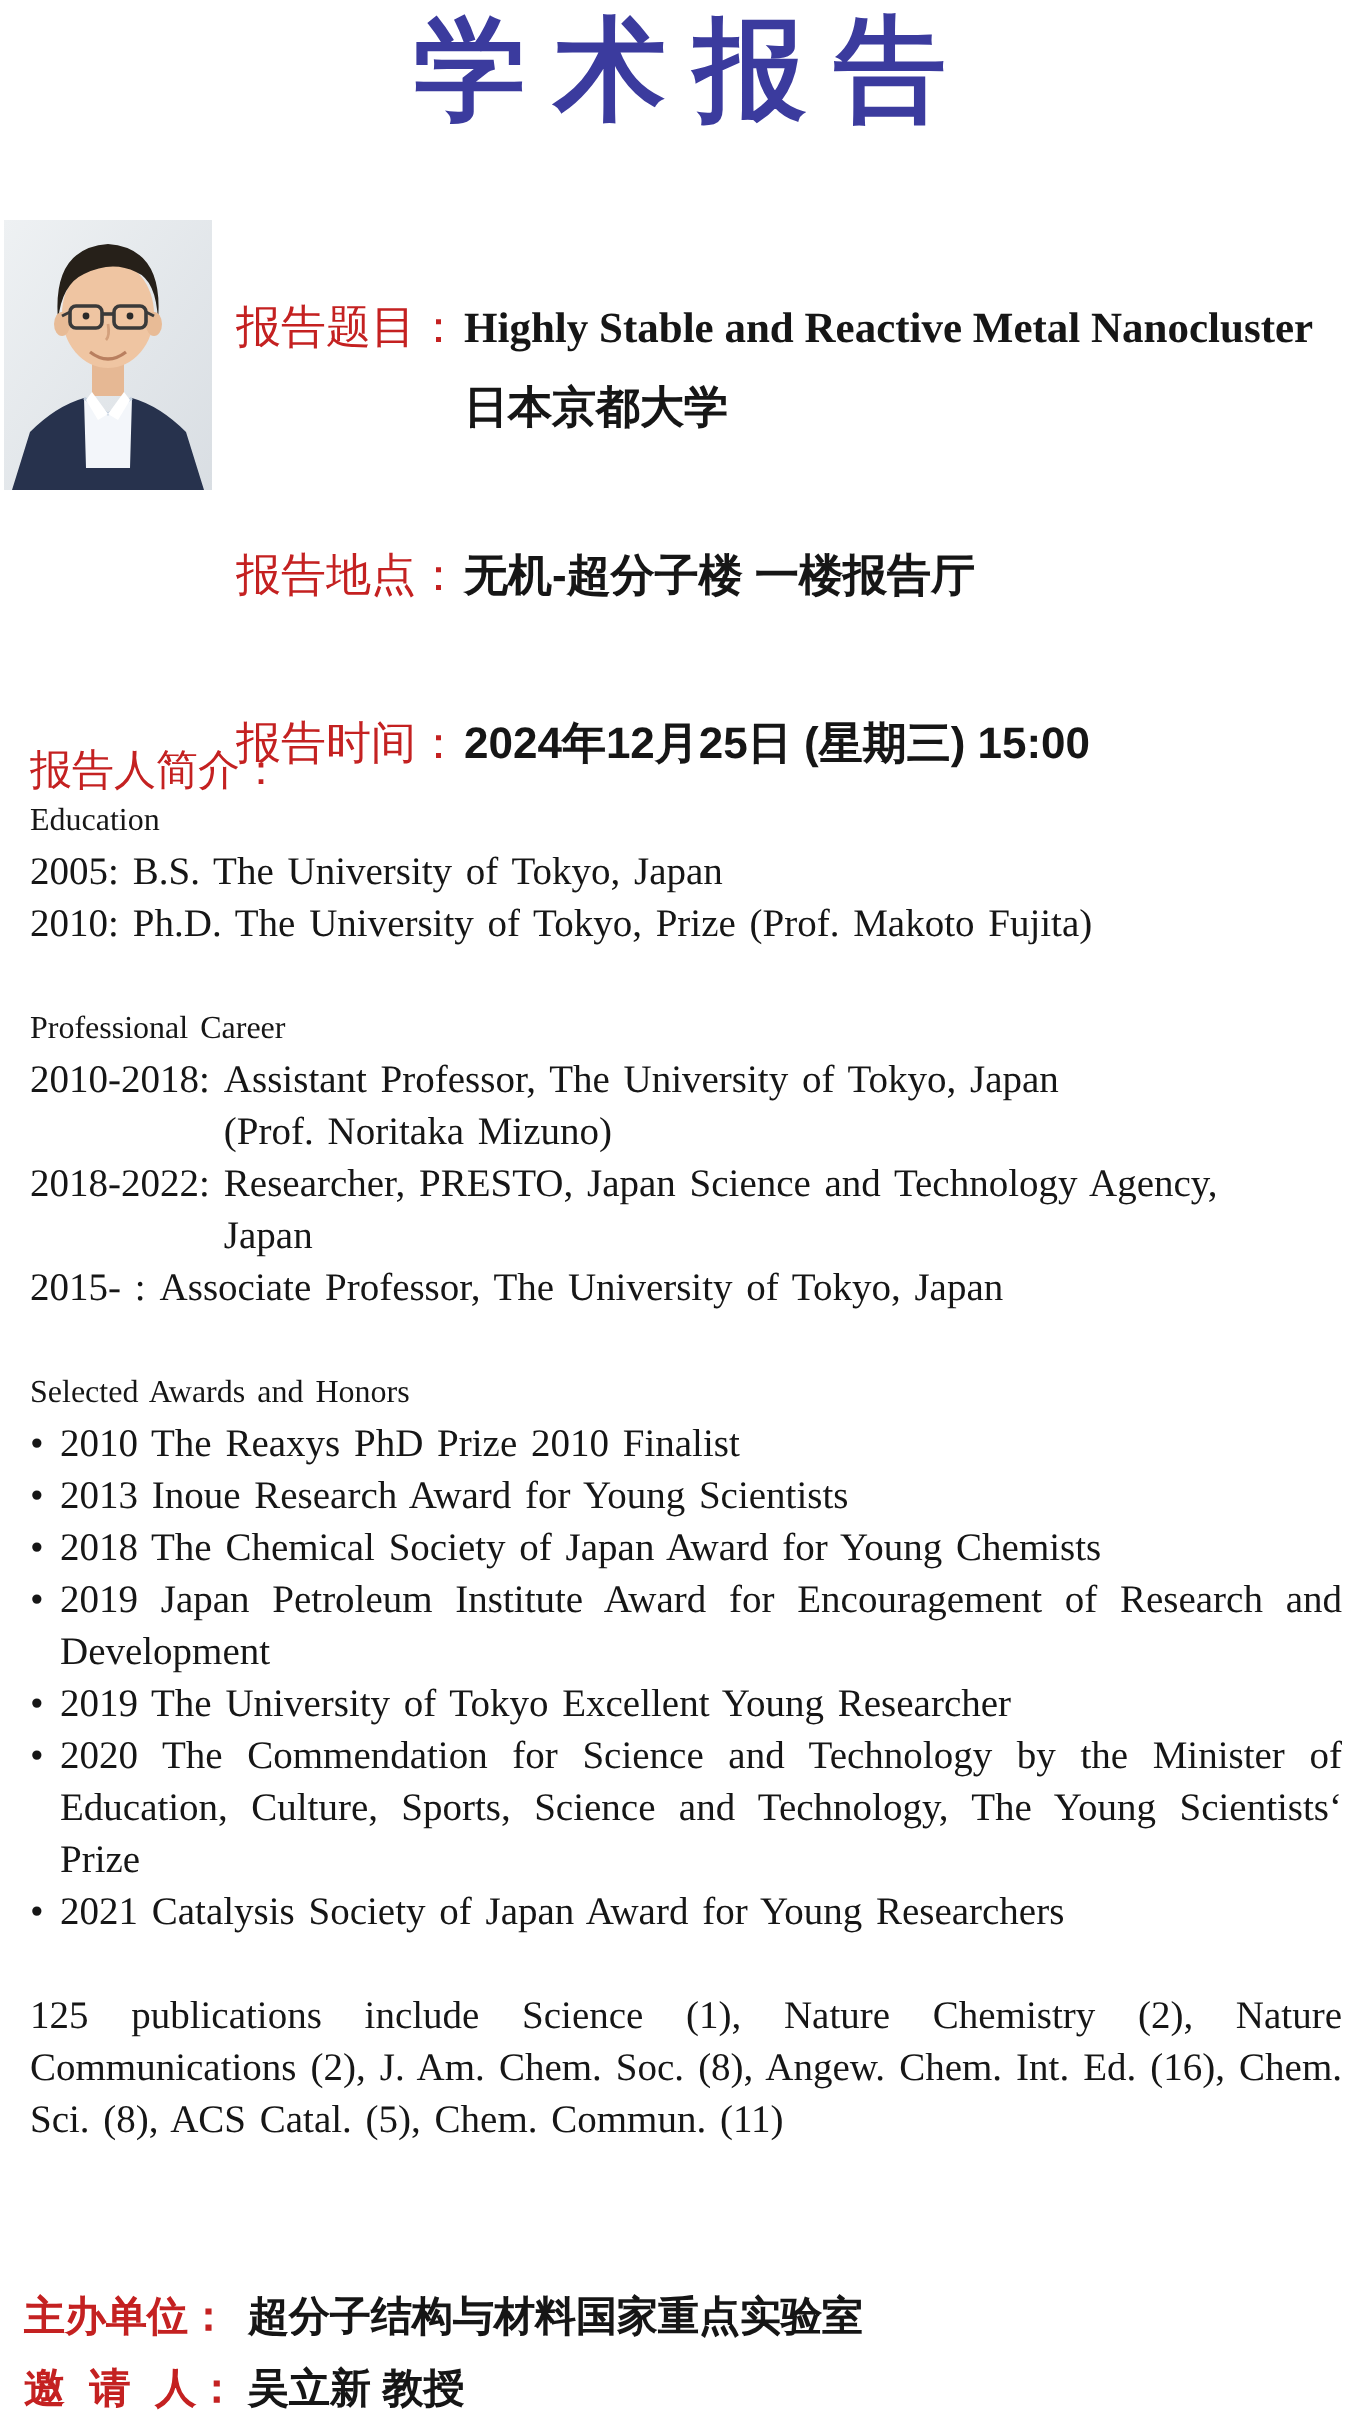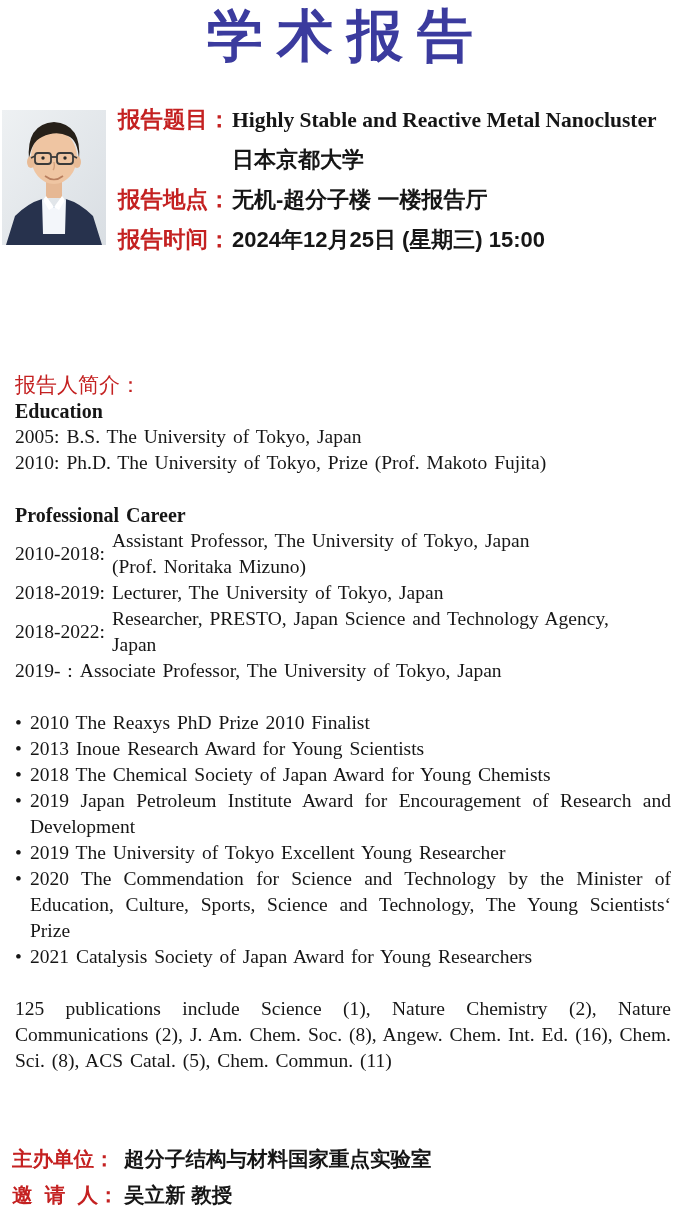--- a/index.html
+++ b/index.html
@@ -30,23 +30,24 @@
   .photo{
     position:absolute;left:2px;top:110px;width:104px;height:135px;
     display:block;
   }
   
   .hinfo{position:absolute;left:118px;top:100px;width:558px;}
   .hrow{display:flex;align-items:baseline;line-height:40px;}
   .hlabel{
     flex:0 0 114px;width:114px;
     font-family:"Liberation Sans","DejaVu Sans",sans-serif;
-    font-weight:bold;font-size:22.5px;
+    font-weight:normal;font-size:22.5px;
     color:var(--red);
     white-space:nowrap;
+    margin-top:44px;
   }
   .hindent{flex:0 0 114px;width:114px;}
   .hval-en{
     font-family:"Liberation Serif","DejaVu Serif",serif;
     font-weight:bold;font-size:21.5px;white-space:nowrap;
   }
   .hval-cn{
     font-family:"Liberation Sans","DejaVu Sans",sans-serif;
     font-weight:bold;font-size:22px;white-space:nowrap;
   }
@@ -54,22 +55,22 @@
   
   .bio{
     position:absolute;left:15px;top:372px;width:656px;
     font-size:19.5px;line-height:26px;word-spacing:2px;
   }
   .bio-heading{
     color:var(--red);font-weight:normal;font-size:21px;line-height:26px;
   }
   .sec{margin-top:26px;}
   .sec-first{margin-top:0;}
-  .sec-head{font-weight:bold;font-size:20px;line-height:26px;}
-  .entry{display:flex;align-items:center;}
+  .sec-head{font-weight:normal;font-size:16px;line-height:26px;}
+  .entry{display:flex;}
   .entry .prefix{white-space:nowrap;margin-right:7px;}
   .entry .etext{flex:1;white-space:pre-wrap;}
   .award{display:flex;}
   .award .bullet{flex:0 0 15px;width:15px;}
   .award .atext{flex:1;text-align:justify;}
   .pub-text{text-align:justify;}
   
   .footer{
     position:absolute;left:12px;top:1142px;width:660px;
     font-family:"Liberation Sans","DejaVu Sans",sans-serif;
@@ -160,35 +161,32 @@
     </div>
 
     <div class="sec">
       <div class="sec-head">Professional Career</div>
       <div class="entry">
         <span class="prefix">2010-2018:</span>
         <span class="etext">Assistant Professor, The University of Tokyo, Japan
 (Prof. Noritaka Mizuno)</span>
       </div>
       <div class="entry">
-        <span class="prefix">2018-2019:</span>
-        <span class="etext">Lecturer, The University of Tokyo, Japan</span>
-      </div>
-      <div class="entry">
         <span class="prefix">2018-2022:</span>
         <span class="etext">Researcher, PRESTO, Japan Science and Technology Agency,
 Japan</span>
       </div>
       <div class="entry">
-        <span class="prefix">2019- :</span>
+        <span class="prefix">2015- :</span>
         <span class="etext">Associate Professor, The University of Tokyo, Japan</span>
       </div>
     </div>
 
     <div class="sec">
+      <div class="sec-head">Selected Awards and Honors</div>
       <div class="award">
         <span class="bullet">•</span>
         <span class="atext">2010 The Reaxys PhD Prize 2010 Finalist</span>
       </div>
       <div class="award">
         <span class="bullet">•</span>
         <span class="atext">2013 Inoue Research Award for Young Scientists</span>
       </div>
       <div class="award">
         <span class="bullet">•</span>

